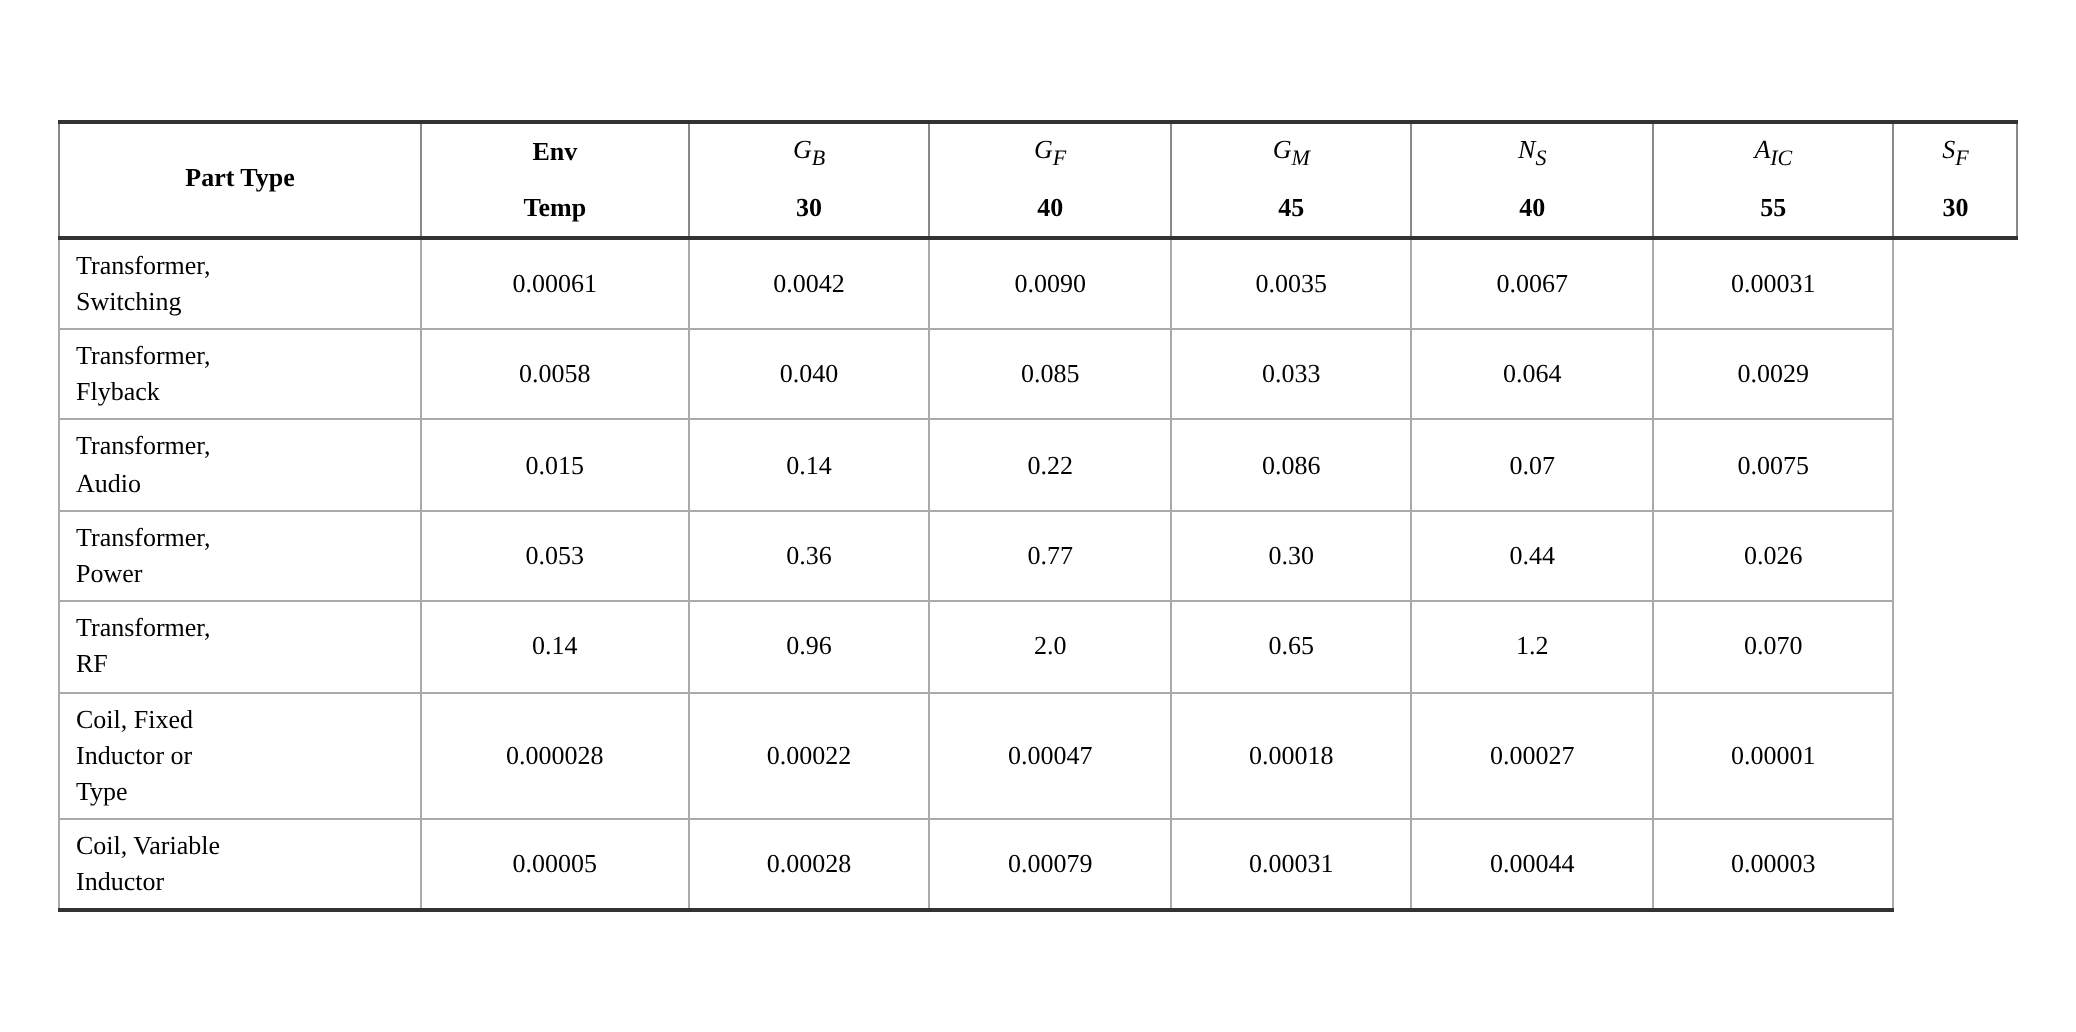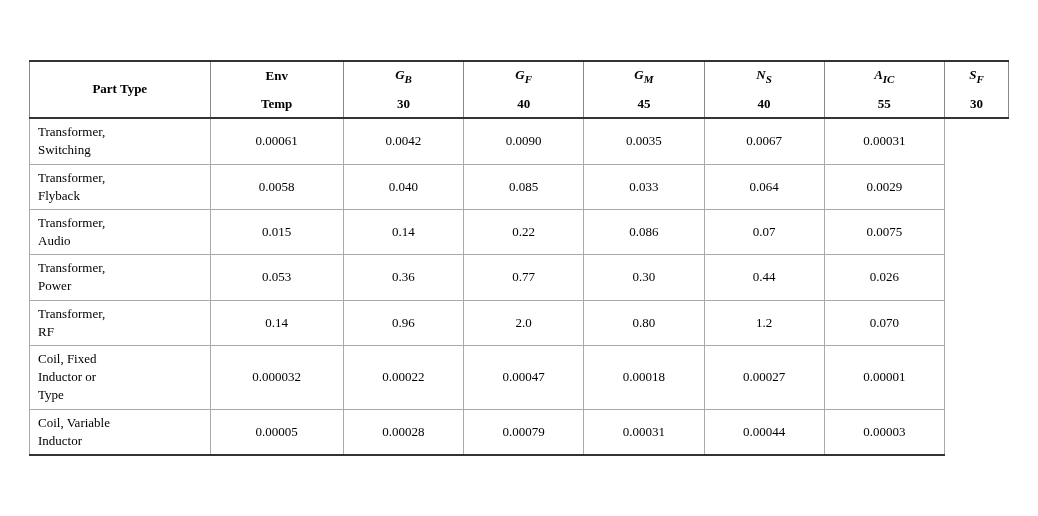--- a/index.html
+++ b/index.html
@@ -58,21 +58,21 @@
       border-bottom: none;
     }
     .temp-header {
       font-weight: bold;
       font-style: normal;
       border-top: none;
       border-bottom: 2.5px solid #333;
     }
     .col-header-top {
       font-style: italic;
-      font-weight: bold;
+      font-weight: normal;
       border-bottom: none;
     }
     .col-header-bottom {
       font-weight: bold;
       border-top: none;
       border-bottom: 2.5px solid #333;
     }
     .sub-label {
       font-size: 11px;
       vertical-align: sub;
@@ -150,29 +150,29 @@
           <td class="data-cell">0.30</td>
           <td class="data-cell">0.44</td>
           <td class="data-cell">0.026</td>
         </tr>
         <tr>
           <td class="part-type-cell" style="white-space: pre-line;">Transformer,
 RF</td>
           <td class="data-cell">0.14</td>
           <td class="data-cell">0.96</td>
           <td class="data-cell">2.0</td>
-          <td class="data-cell">0.80</td>
+          <td class="data-cell">0.65</td>
           <td class="data-cell">1.2</td>
           <td class="data-cell">0.070</td>
         </tr>
         <tr>
           <td class="part-type-cell" style="white-space: pre-line;">Coil, Fixed
 Inductor or
 Type</td>
-          <td class="data-cell">0.000032</td>
+          <td class="data-cell">0.000028</td>
           <td class="data-cell">0.00022</td>
           <td class="data-cell">0.00047</td>
           <td class="data-cell">0.00018</td>
           <td class="data-cell">0.00027</td>
           <td class="data-cell">0.00001</td>
         </tr>
         <tr>
           <td class="part-type-cell" style="white-space: pre-line;">Coil, Variable
 Inductor</td>
           <td class="data-cell">0.00005</td>

